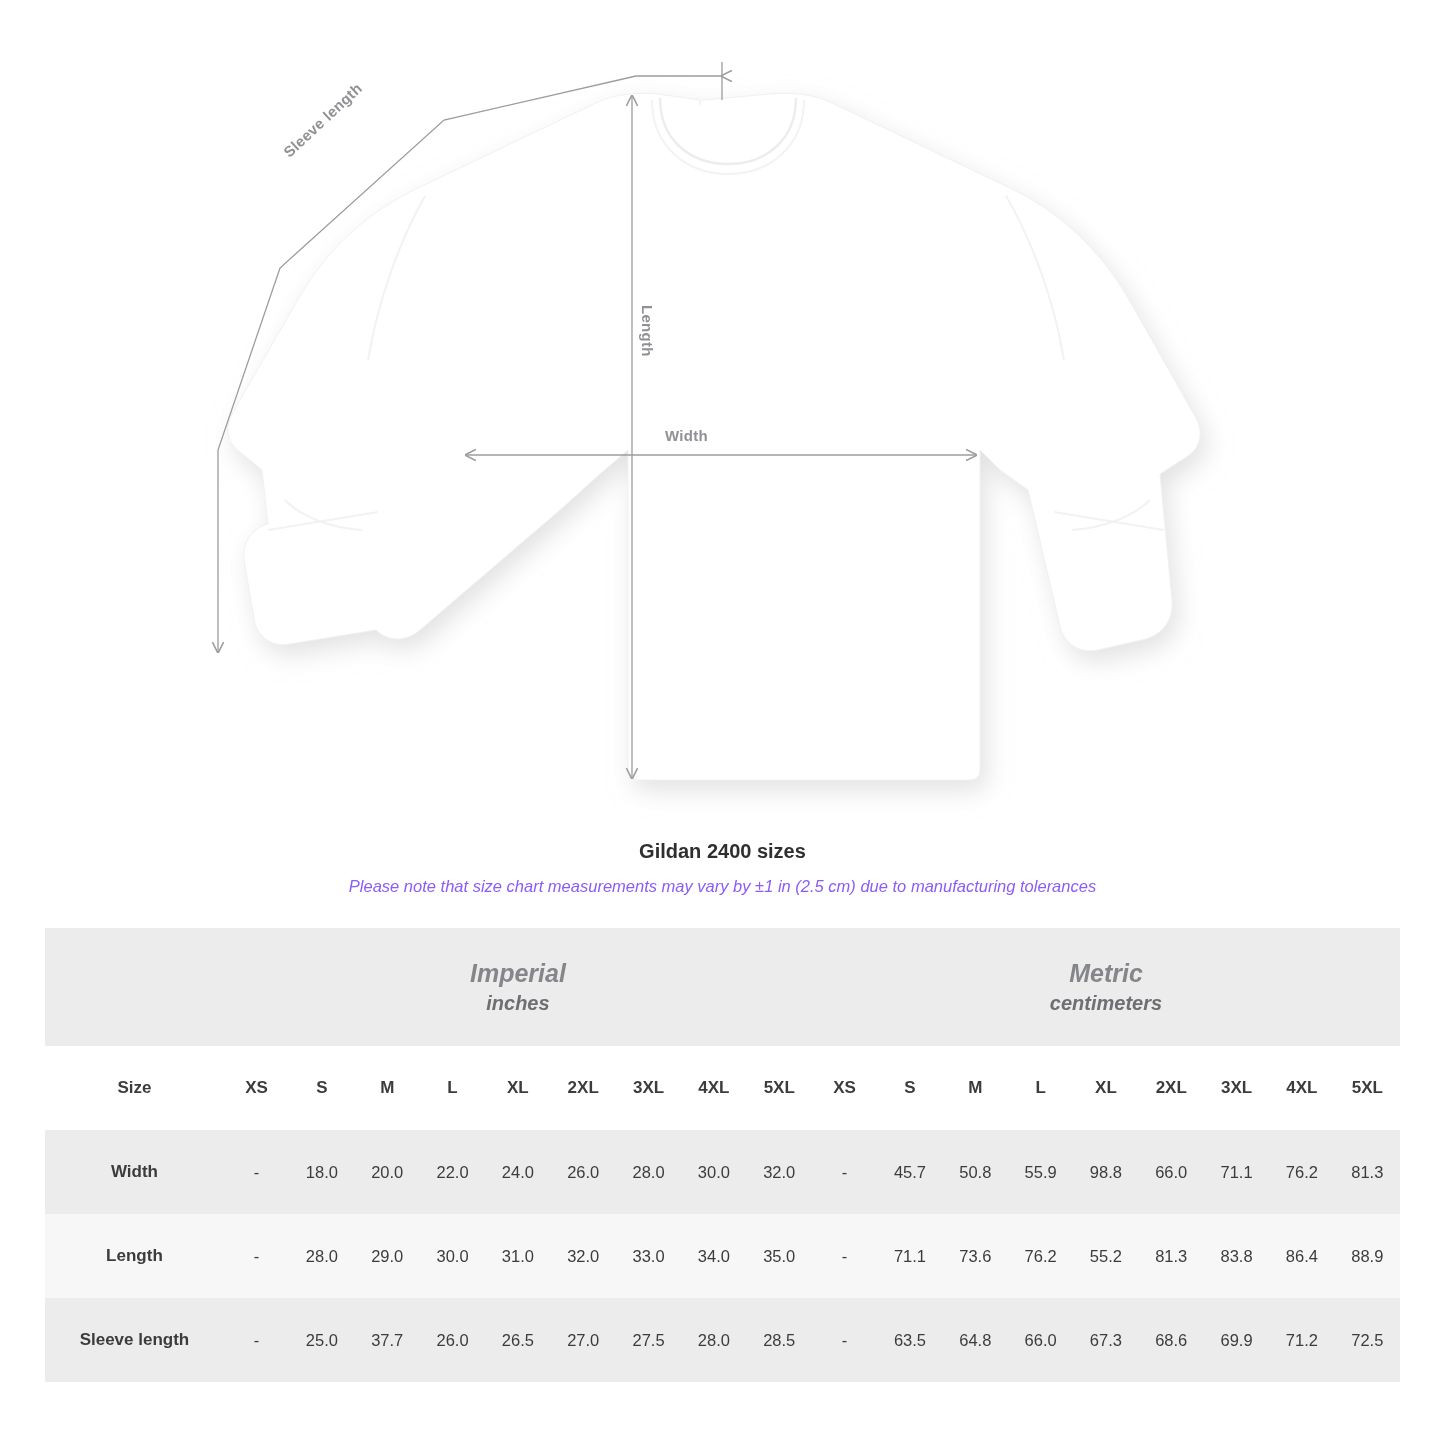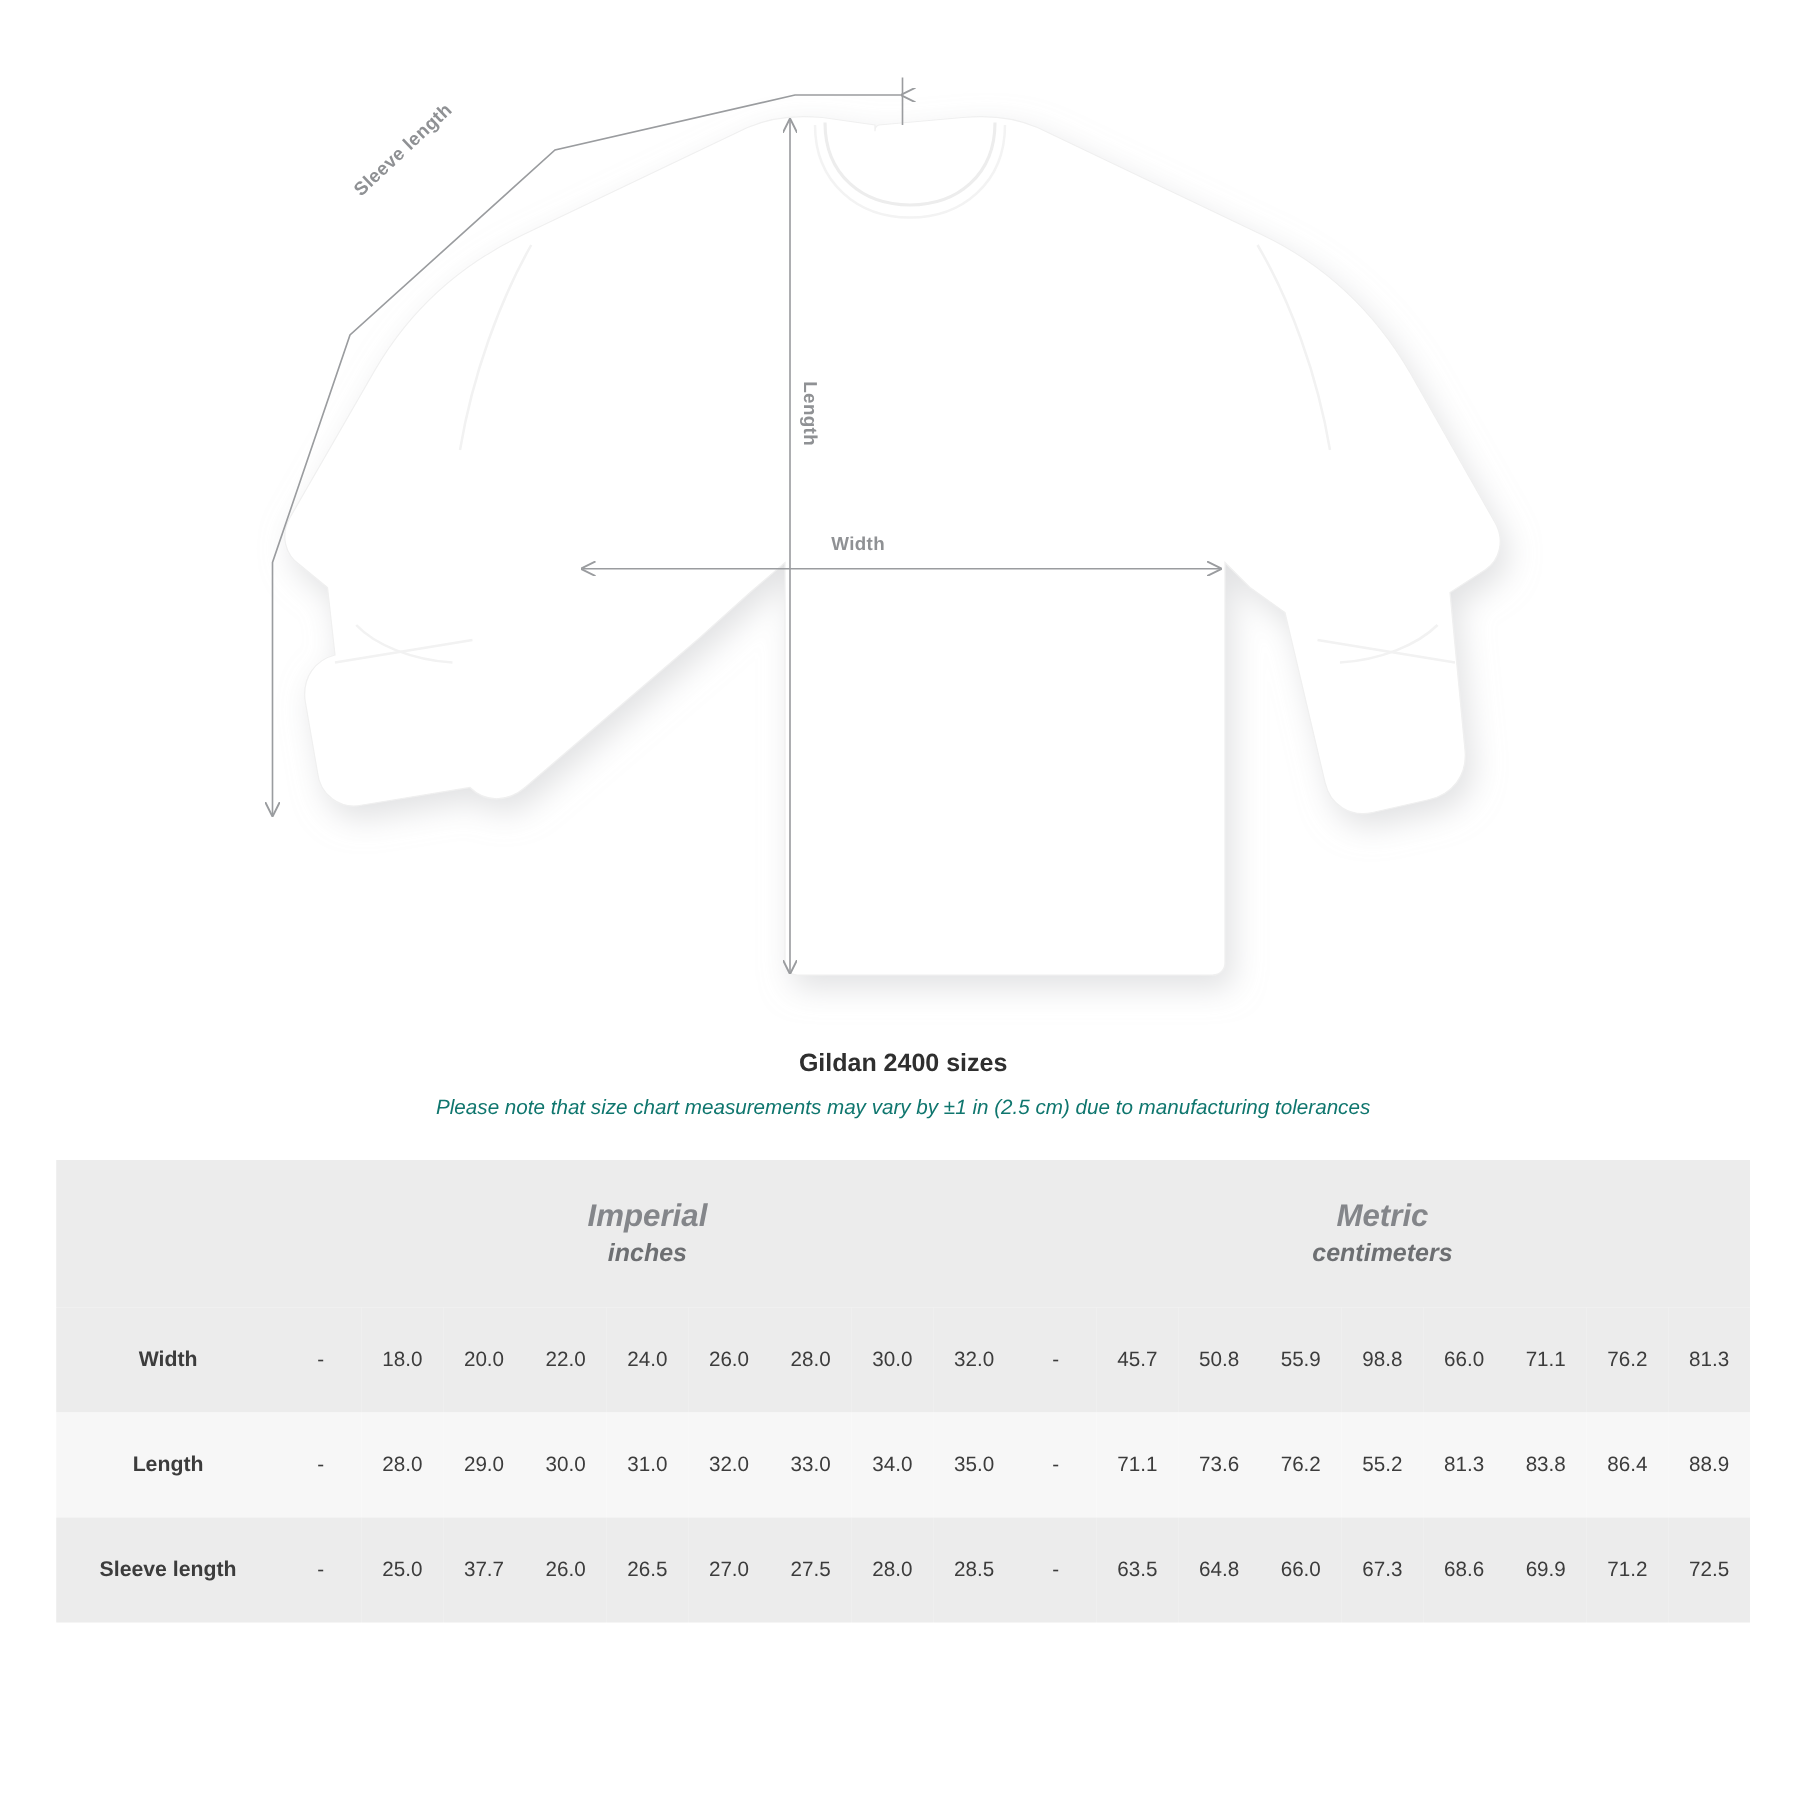--- a/index.html
+++ b/index.html
@@ -57,21 +57,21 @@
   }
   #chart-title {
     font-size: 20px;
     font-weight: bold;
     color: #2f2f2f;
     margin: 0 0 14px 0;
   }
   #chart-note {
     font-size: 16.5px;
     font-style: italic;
-    color: #0f766e;
+    color: #8b5cf6;
     margin: 0;
   }
 
   
   #table-wrap {
     margin: 32px 45px 0 45px;
     width: 1355px;
   }
   table {
     border-collapse: collapse;
@@ -230,20 +230,41 @@
         <th class="sys-head"></th>
         <th class="sys-head" colspan="9">
           <div class="sys-name">Imperial</div>
           <div class="sys-unit">inches</div>
         </th>
         <th class="sys-head" colspan="9">
           <div class="sys-name">Metric</div>
           <div class="sys-unit">centimeters</div>
         </th>
       </tr>
+      <tr class="head-row">
+        <th class="row-label">Size</th>
+        <th class="col-head">XS</th>
+        <th class="col-head">S</th>
+        <th class="col-head">M</th>
+        <th class="col-head">L</th>
+        <th class="col-head">XL</th>
+        <th class="col-head">2XL</th>
+        <th class="col-head">3XL</th>
+        <th class="col-head">4XL</th>
+        <th class="col-head">5XL</th>
+        <th class="col-head">XS</th>
+        <th class="col-head">S</th>
+        <th class="col-head">M</th>
+        <th class="col-head">L</th>
+        <th class="col-head">XL</th>
+        <th class="col-head">2XL</th>
+        <th class="col-head">3XL</th>
+        <th class="col-head">4XL</th>
+        <th class="col-head">5XL</th>
+      </tr>
     </thead>
     <tbody>
       <tr class="odd-row">
         <td class="row-label">Width</td>
         <td class="val">-</td>
         <td class="val">18.0</td>
         <td class="val">20.0</td>
         <td class="val">22.0</td>
         <td class="val">24.0</td>
         <td class="val">26.0</td>

